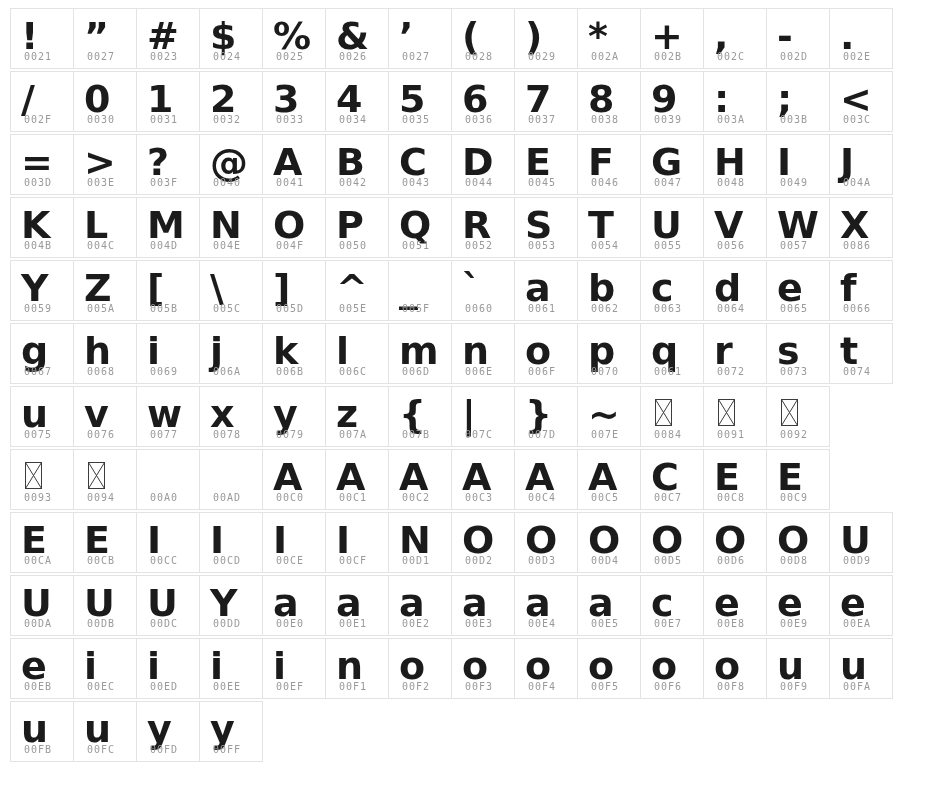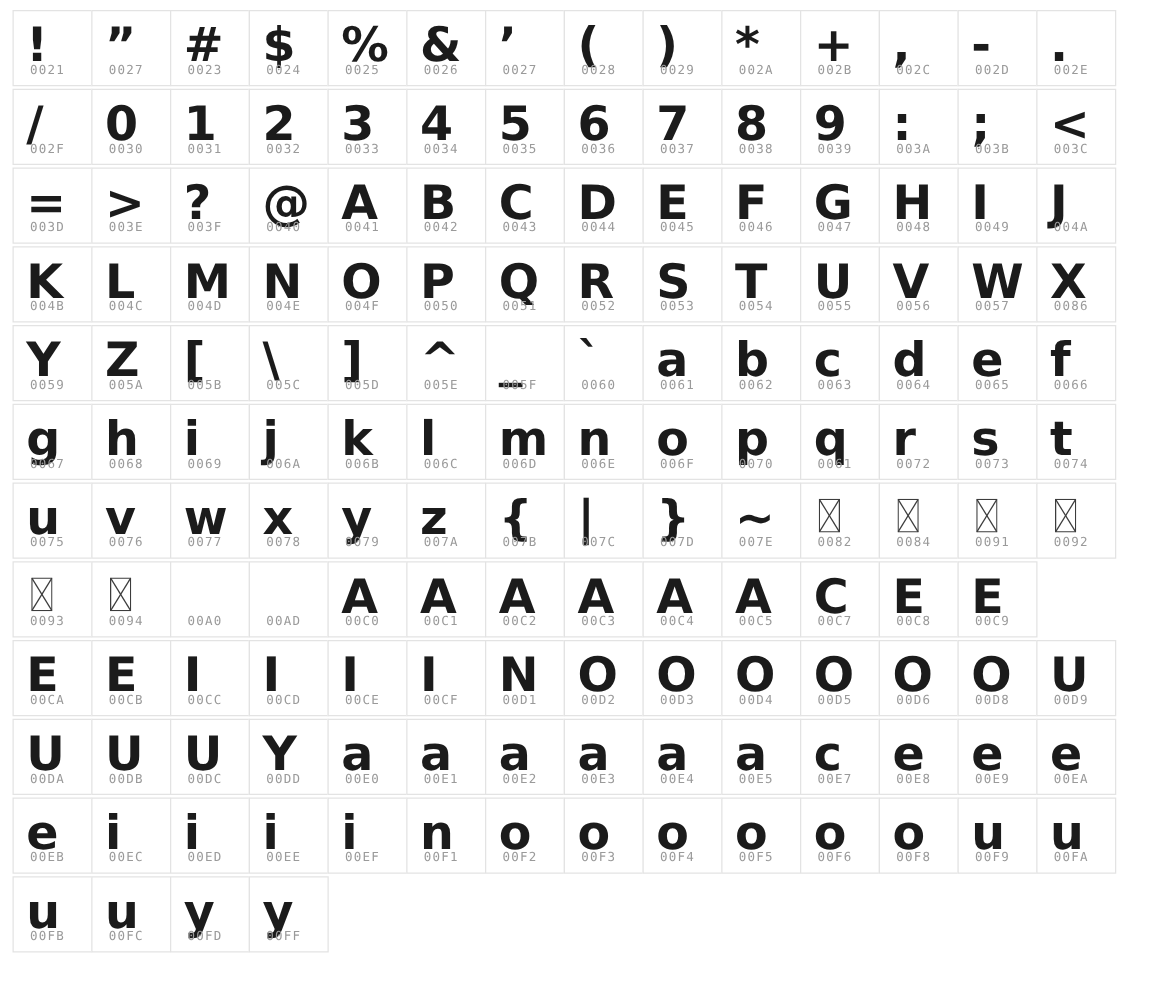--- a/index.html
+++ b/index.html
@@ -449,28 +449,20 @@
         <div class="cell">
           <div class="glyph">~</div>
           <div class="code">007E</div>
         </div>
         <div class="cell">
           <div class="notdef"><svg width="17" height="27" viewBox="0 0 17 27">
               <rect x="0.5" y="0.5" width="16" height="26" fill="none" stroke="#3c3c3c" stroke-width="1"></rect>
               <line x1="0.5" y1="0.5" x2="16.5" y2="26.5" stroke="#3c3c3c" stroke-width="1"></line>
               <line x1="16.5" y1="0.5" x2="0.5" y2="26.5" stroke="#3c3c3c" stroke-width="1"></line>
             </svg></div>
-          <div class="code">0082</div>
-        </div>
-        <div class="cell">
-          <div class="notdef"><svg width="17" height="27" viewBox="0 0 17 27">
-              <rect x="0.5" y="0.5" width="16" height="26" fill="none" stroke="#3c3c3c" stroke-width="1"></rect>
-              <line x1="0.5" y1="0.5" x2="16.5" y2="26.5" stroke="#3c3c3c" stroke-width="1"></line>
-              <line x1="16.5" y1="0.5" x2="0.5" y2="26.5" stroke="#3c3c3c" stroke-width="1"></line>
-            </svg></div>
           <div class="code">0084</div>
         </div>
         <div class="cell">
           <div class="notdef"><svg width="17" height="27" viewBox="0 0 17 27">
               <rect x="0.5" y="0.5" width="16" height="26" fill="none" stroke="#3c3c3c" stroke-width="1"></rect>
               <line x1="0.5" y1="0.5" x2="16.5" y2="26.5" stroke="#3c3c3c" stroke-width="1"></line>
               <line x1="16.5" y1="0.5" x2="0.5" y2="26.5" stroke="#3c3c3c" stroke-width="1"></line>
             </svg></div>
           <div class="code">0091</div>
         </div>

